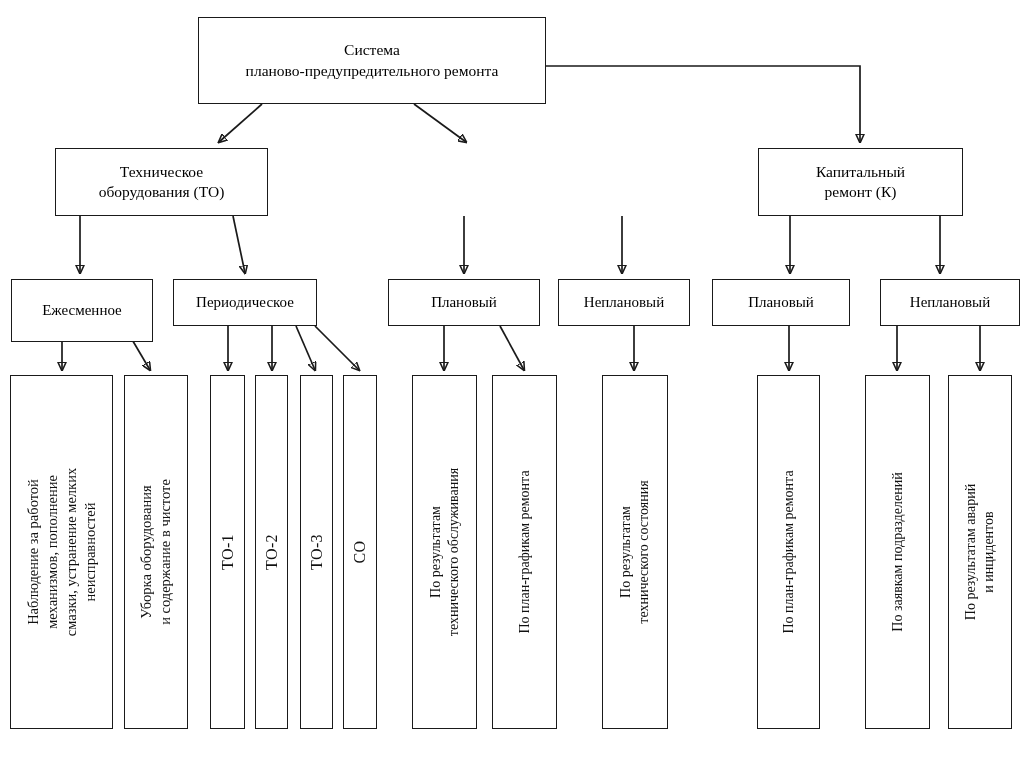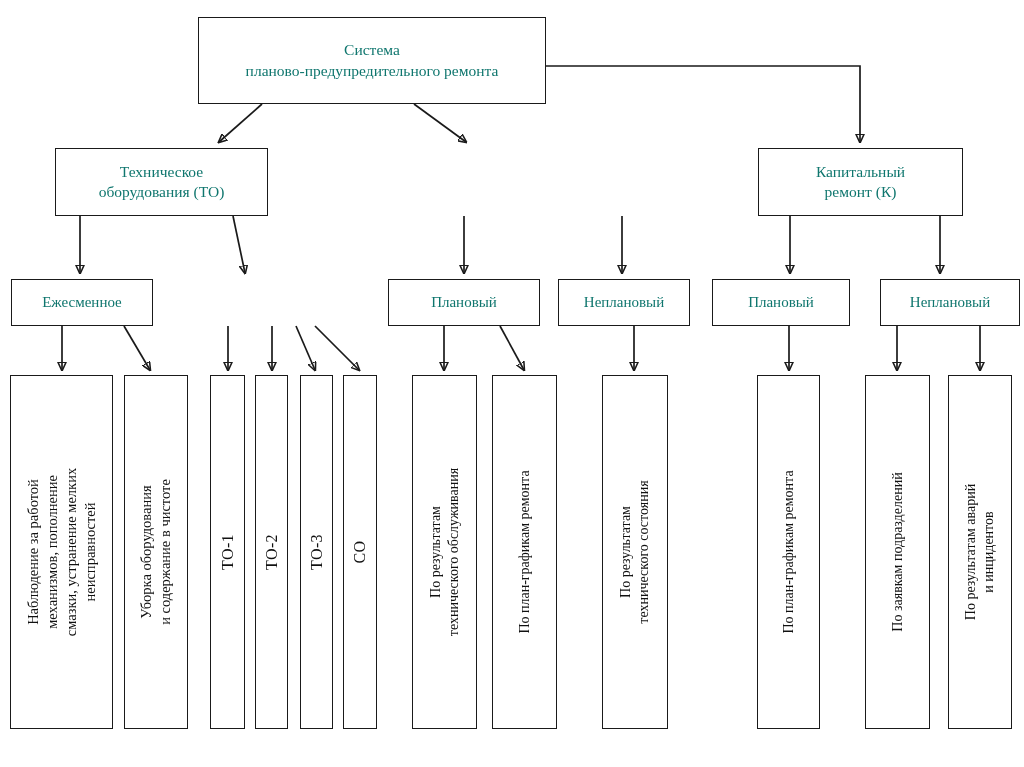--- a/index.html
+++ b/index.html
@@ -17,21 +17,21 @@
   .box{
     position:absolute;
     box-sizing:border-box;
     border:1.6px solid #1a1a1a;
     background:#fff;
     display:flex;
     align-items:center;
     justify-content:center;
     text-align:center;
     line-height:1.32;
-    color:#0f766e;
+    color:#000000;
   }
   .box.h{ font-size:15.5px; padding:2px 4px; }
   .box.lvl3{ font-size:15px; }
   .vbox{
     position:absolute;
     box-sizing:border-box;
     border:1.6px solid #1a1a1a;
     background:#fff;
     overflow:hidden;
   }
@@ -123,22 +123,25 @@
   </div>
 
 
   <div class="box h" style="left:758px;top:148px;width:205px;height:68px;">
     <div style="display:block;">
       <div>Капитальный</div>
       <div>ремонт (К)</div>
     </div>
   </div>
 
-  <div class="box lvl3" style="left:11px;top:279px;width:142px;height:47px;">
+  <div class="box lvl3" style="left:11px;top:279px;width:142px;height:63px;">
     <span>Ежесменное</span>
+  </div>
+  <div class="box lvl3" style="left:173px;top:279px;width:144px;height:47px;">
+    <span>Периодическое</span>
   </div>
   <div class="box lvl3" style="left:388px;top:279px;width:152px;height:47px;">
     <span>Плановый</span>
   </div>
   <div class="box lvl3" style="left:558px;top:279px;width:132px;height:47px;">
     <span>Неплановый</span>
   </div>
   <div class="box lvl3" style="left:712px;top:279px;width:138px;height:47px;">
     <span>Плановый</span>
   </div>

